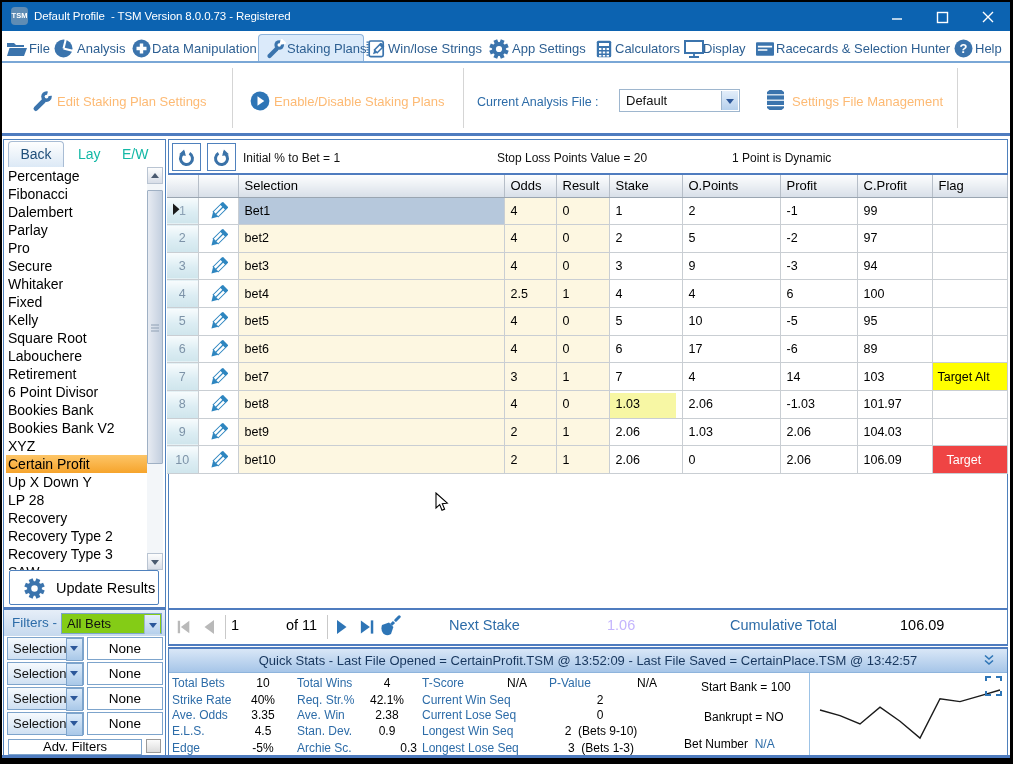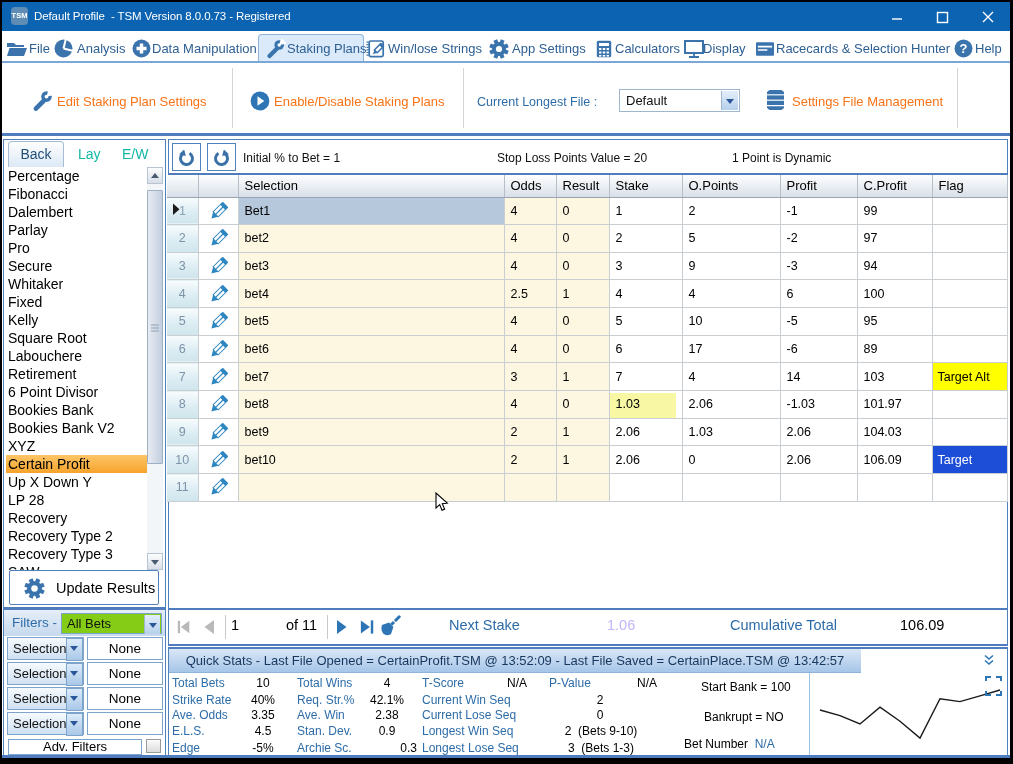--- a/index.html
+++ b/index.html
@@ -11,21 +11,21 @@
 #tsmicon{left:11px;top:7px;width:17px;height:18px;background:#5f8cb4;border-radius:4px;
   color:#fff;font-size:7.5px;font-weight:bold;text-align:center;line-height:18px;letter-spacing:0}
 #title{left:34px;top:10px;color:#fff;font-size:11.5px;letter-spacing:-0.1px}
 
 #menubar{left:2px;top:31px;width:1008px;height:30px;background:#fff}
 #menuline{left:2px;top:61px;width:1008px;height:2px;background:#7aa7d6}
 .mtext{position:absolute;top:41px;font-size:13px;color:#2d5f92}
 #stab{left:258px;top:34px;width:106px;height:29px;background:#dbeafa;border:1px solid #8eb4dc;border-bottom:none;border-radius:4px 4px 0 0;box-sizing:border-box}
 
 .sep{position:absolute;top:68px;width:1px;height:60px;background:#d5d5d5}
-.ttext{position:absolute;top:94px;font-size:13px;color:#f97316}
+.ttext{position:absolute;top:94px;font-size:13px;color:#fdba74}
 #csf{left:477px;top:95px;font-size:12.5px;color:#2d6ca8}
 #combo1{left:619px;top:89px;width:121px;height:23px;background:#fff;border:1px solid #9eb6ce;box-sizing:border-box}
 #combo1 .txt{position:absolute;left:6px;top:3px;font-size:13px;color:#111}
 .dbtn{position:absolute;right:1px;top:1px;width:16px;height:19px;background:linear-gradient(180deg,#e3eefa,#b6d0ec);border-left:1px solid #9eb6ce}
 .dbtn:after{content:"";position:absolute;left:4px;top:8px;border:4px solid transparent;border-top:5px solid #2b579a}
 #tbline{left:2px;top:133px;width:1008px;height:3px;background:#4f7cbf}
 
 #lpanel{left:3px;top:139px;width:163px;height:617px;border:1px solid #4f81bd;box-sizing:border-box;background:#fff}
 #backtab{left:8px;top:141px;width:56px;height:26px;background:linear-gradient(180deg,#fefefe,#dce9f6);border:1px solid #a8bcd4;border-bottom:none;border-radius:4px 4px 0 0;box-sizing:border-box;text-align:center;font-size:14px;color:#1f4e79;line-height:25px}
 .ltab{position:absolute;top:146px;font-size:14px;color:#14b8a6}
@@ -65,21 +65,21 @@
 #grid td.num{background:linear-gradient(180deg,#f8fcfd 0%,#dcedf3 55%,#cfe5ec 100%);color:#7d93a8;text-align:center;padding:0;font-size:12.5px}
 #grid td.pen{padding:0;text-align:center}
 #grid td.pen svg{vertical-align:middle;margin-top:1px}
 #grid td.cream{background:#fdf7e1}
 #grid td.ylw{background:transparent}
 #pgline{left:168px;top:608px;width:840px;height:2px;background:#4f7cbf}
 .pgsep{position:absolute;top:615px;width:1px;height:24px;background:#c9c9c9}
 .pgtext{position:absolute;top:617px;font-size:14.5px}
 
 #spanel{left:168px;top:647px;width:840px;height:109px;border:1px solid #4f81bd;border-top:2px solid #4f7cbf;box-sizing:border-box;background:#fff}
-#shead{left:169px;top:649px;width:692px;height:23px;background:linear-gradient(180deg,#d9e7f7,#a6c5e8);border-bottom:1px solid #8eb4dc;font-size:13px;color:#17365d;text-align:center;line-height:23px}
+#shead{left:169px;top:649px;width:838px;height:23px;background:linear-gradient(180deg,#d9e7f7,#a6c5e8);border-bottom:1px solid #8eb4dc;font-size:13px;color:#17365d;text-align:center;line-height:23px}
 .stat{position:absolute;font-size:12px;height:16px;line-height:16px}
 #sparkbox{left:809px;top:673px;width:198px;height:82px;border-left:1px solid #9dc3e6}
 </style></head>
 <body>
 <div id="win" class="abs"></div>
 <div id="titlebar" class="abs"></div>
 <div id="tsmicon" class="abs">TSM</div>
 <div id="title" class="abs">Default Profile&nbsp; - TSM Version 8.0.0.73 - Registered</div>
 <svg class="abs" style="left:885px;top:8px" width="120" height="18" viewBox="0 0 120 18">
   <line x1="7" y1="11" x2="17" y2="11" stroke="#fff" stroke-width="1.4"></line>
@@ -183,21 +183,21 @@
   <path d="M13.2 6 L15.2 -1 L21 4.5 Z" fill="#fff"></path>
 </svg>
 <div class="ttext" style="left:57px">Edit Staking Plan Settings</div>
 <div class="sep" style="left:232px"></div>
 <svg class="abs" style="left:250px;top:91px" width="20" height="20" viewBox="0 0 20 20">
   <circle cx="10" cy="10" r="9.4" fill="#2e75b6"></circle>
   <path d="M7.5 5.2 L14.3 10 L7.5 14.8 Z" fill="#fff"></path>
 </svg>
 <div class="ttext" style="left:274px">Enable/Disable Staking Plans</div>
 <div class="sep" style="left:463px"></div>
-<div id="csf" class="abs">Current Longest File :</div>
+<div id="csf" class="abs">Current Analysis File :</div>
 <div id="combo1" class="abs">
     <span class="txt">Default</span>
     <span class="dbtn"></span>
   </div>
 <svg class="abs" style="left:767px;top:90px" width="17" height="20" viewBox="0 0 17 20">
   <path d="M2.5 0 h12 l2.5 2 v2.2 h-17 V2 Z" fill="#3b74ad"></path>
   <rect x="0" y="5.4" width="17" height="4.2" fill="#3b74ad"></rect>
   <rect x="0" y="10.8" width="17" height="4.2" fill="#3b74ad"></rect>
   <path d="M0 16.2 h17 v1.8 l-2.5 2 h-12 L0 18 Z" fill="#3b74ad"></path>
 </svg>
@@ -482,35 +482,21 @@
         <td class="pen"><svg class="pensvg" width="19" height="19" viewBox="0 0 16 16">
             <use href="#pencil"></use>
           </svg></td>
         <td class="cream">bet10</td>
         <td class="cream">2</td>
         <td class="cream">1</td>
         <td>2.06</td>
         <td>0</td>
         <td>2.06</td>
         <td>106.09</td>
-        <td style="background:#1d4ed8;color:#fff;padding-left:5px">Target</td>
-      </tr>
-<tr>
-        <td class="num">11</td>
-        <td class="pen"><svg class="pensvg" width="19" height="19" viewBox="0 0 16 16">
-            <use href="#pencil"></use>
-          </svg></td>
-        <td class="cream"></td>
-        <td class="cream"></td>
-        <td class="cream"></td>
-        <td></td>
-        <td></td>
-        <td></td>
-        <td></td>
-        <td></td>
+        <td style="background:#ef4444;color:#fff;padding-left:14px">Target</td>
       </tr>
 </tbody>
   </table>
 <svg width="0" height="0" style="position:absolute">
     <defs>
       <g id="pencil">
         <g transform="rotate(45 8 8)">
           <rect x="5" y="1" width="6" height="10.4" fill="#fff" stroke="#2e86c0" stroke-width="0.8"></rect>
           <path d="M8 1.2 V11.4" stroke="#2e86c0" stroke-width="1.0"></path>
           <rect x="4.8" y="-0.4" width="6.4" height="3.4" fill="#2e86c0"></rect>

